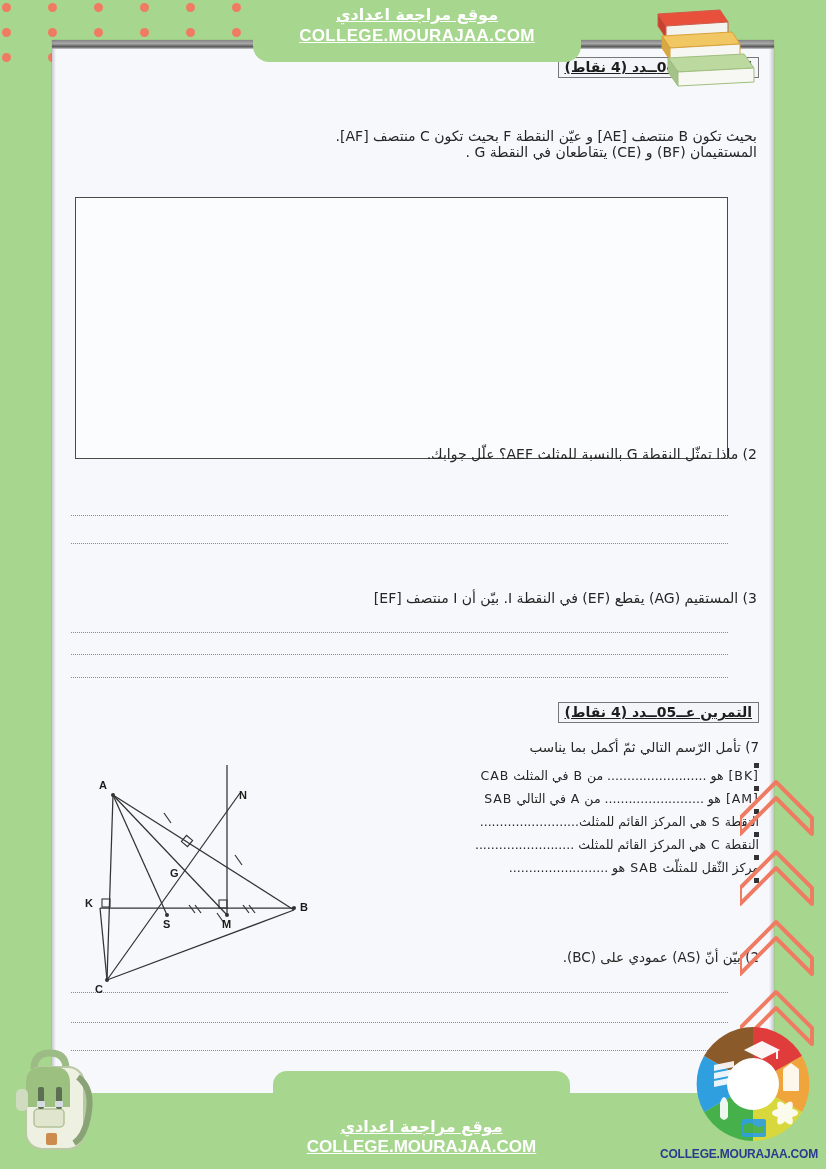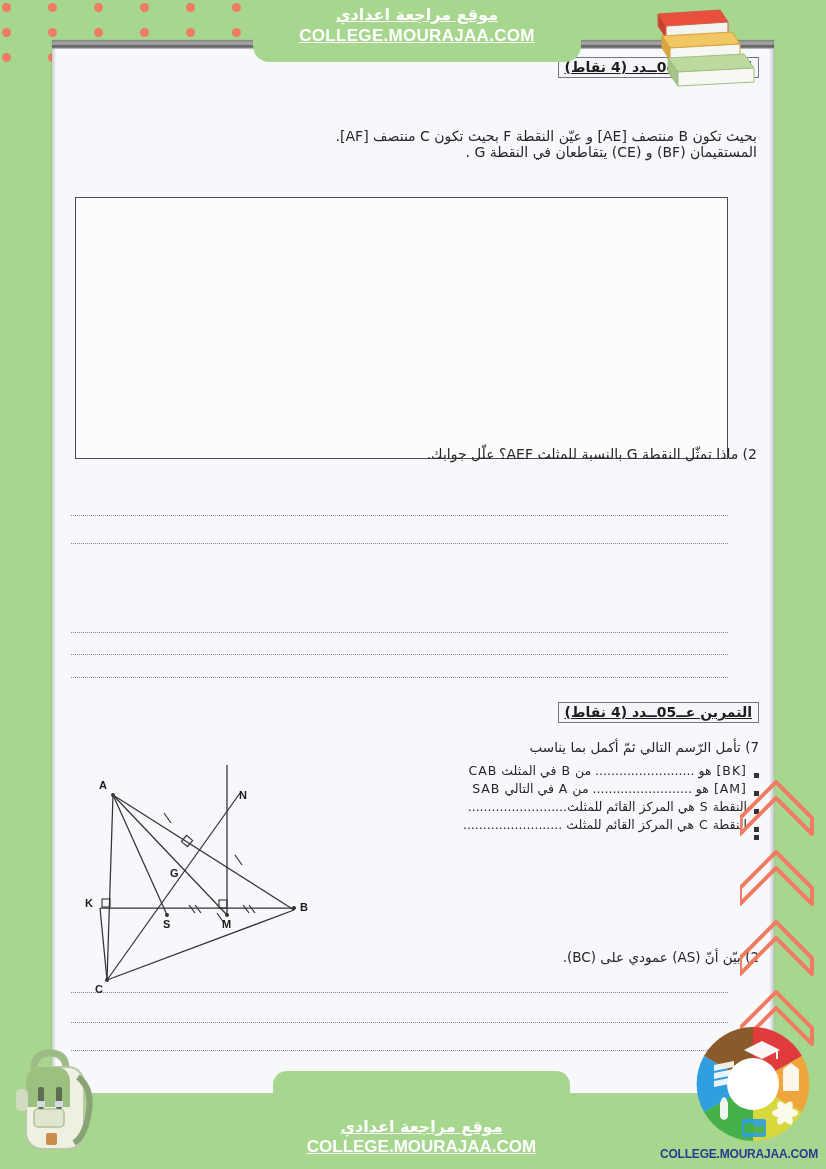--- a/index.html
+++ b/index.html
@@ -181,22 +181,22 @@
   .bullet-list {
     position: absolute;
     right: 10px;
     width: 420px;
     text-align: right;
     direction: rtl;
   }
   .bl-row {
     position: relative;
     display: flex;
-    flex-direction: row;
-    align-items: flex-end;
+    flex-direction: column;
+    align-items: flex-start;
     justify-content: flex-start;
     font-family: "DejaVu Sans", sans-serif;
     font-size: 12.5px;
     color: #262626;
     margin-bottom: 3px;
     white-space: nowrap;
   }
   .bl-bullet {
     display: inline-block;
     width: 5px; height: 5px;
@@ -302,20 +302,21 @@
     <div class="q-block ar ar-big" style="top:78px;">بحيث تكون B  منتصف [AE] و عيّن النقطة F بحيث تكون C منتصف [AF].</div>
     <div class="q-block ar ar-big" style="top:94px;">المستقيمان  (BF) و (CE) يتقاطعان في النقطة  G .</div>
 
     <div class="answer-box"></div>
 
     <div class="q-block ar ar-big" style="top:396px;">2) ماذا تمثّل النقطة G بالنسبة  للمثلث AEF؟ علّل جوابك.</div>
 
     <div class="dots-line" style="top:468px;"></div>
     <div class="dots-line" style="top:496px;"></div>
 
+    <div class="q-block ar ar-big" style="top:540px;">3) المستقيم (AG) يقطع (EF) في النقطة I. بيّن أن I منتصف [EF]</div>
 
     <div class="dots-line" style="top:585px;"></div>
     <div class="dots-line" style="top:607px;"></div>
     <div class="dots-line" style="top:630px;"></div>
 
     <div style="position:absolute; right:10px; top:655px;">
       <span class="ex-title">التمرين عــ05ــدد (4 نقاط)</span>
     </div>
 
     <div class="q-block ar" style="top:690px; width:420px; right:10px;">7) تأمل الرّسم التالي ثمّ أكمل بما يناسب</div>
@@ -332,20 +333,24 @@
       <div class="bl-row">
         <span class="bl-bullet"></span>
         <span class="bl-dots">النقطة S هي المركز القائم للمثلث.........................</span>
       </div>
       <div class="bl-row">
         <span class="bl-bullet"></span>
         <span class="bl-dots">النقطة C هي المركز القائم للمثلث .........................</span>
       </div>
       <div class="bl-row">
         <span class="bl-bullet"></span>
+        <span class="bl-dots">مركز الثّقل للمثلّث SAB هو .........................</span>
+      </div>
+      <div class="bl-row">
+        <span class="bl-bullet"></span>
       </div>
     </div>
 
     <div class="q-block ar" style="top:900px; width:420px; right:10px;">2) بيّن أنّ (AS) عمودي على (BC).</div>
 
     <div class="dots-line" style="top:945px;"></div>
     <div class="dots-line" style="top:975px;"></div>
     <div class="dots-line" style="top:1003px;"></div>
 
     <div class="figure-wrap">

